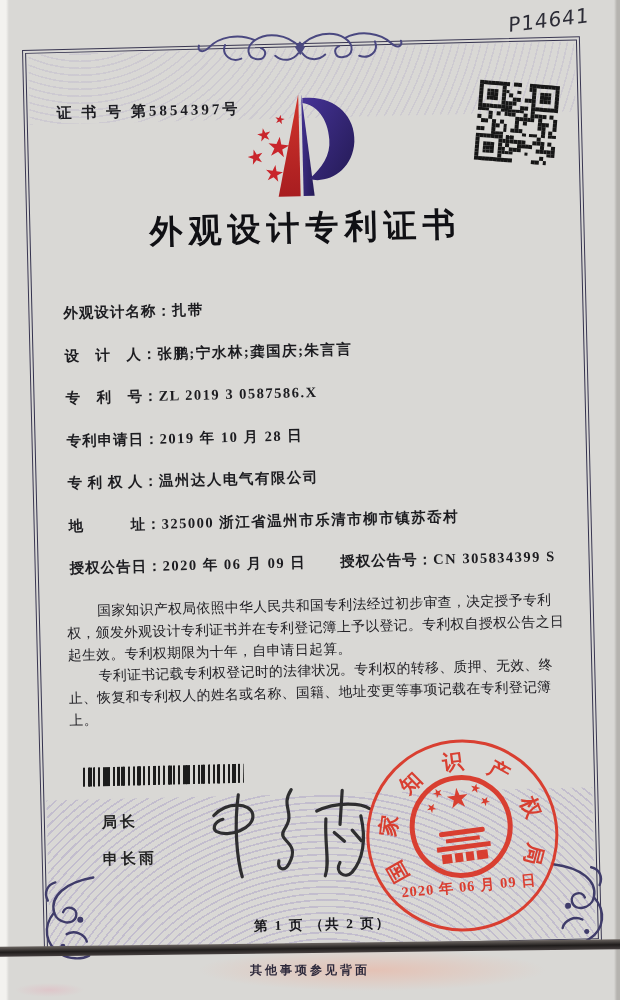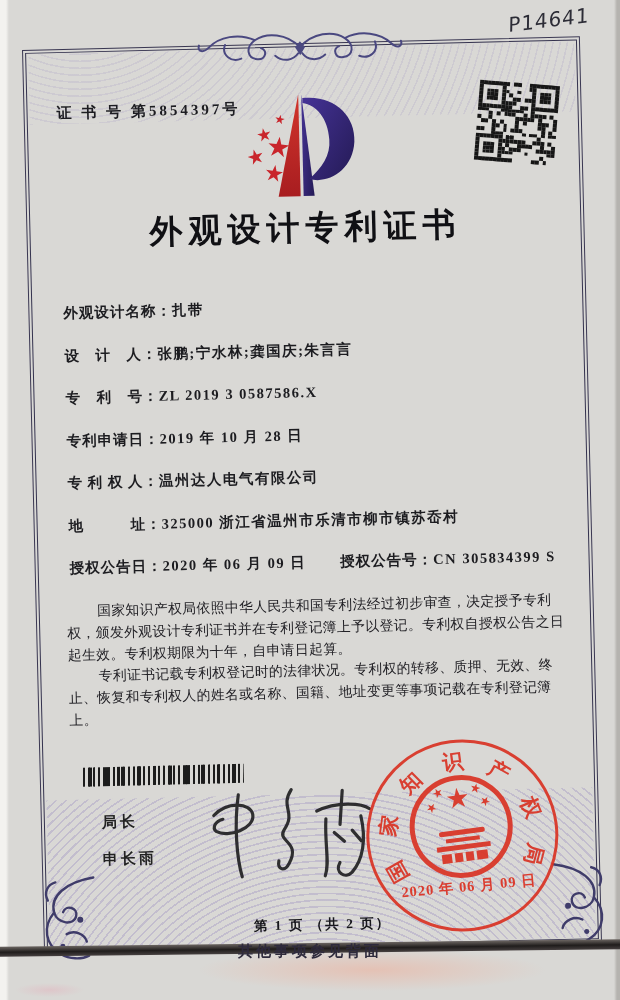--- a/index.html
+++ b/index.html
@@ -111,22 +111,22 @@
     position:absolute;left:508px;top:8px;
     font-family:"DejaVu Sans",sans-serif;font-size:20px;font-weight:500;
     color:#2c2c36;transform:rotate(-7deg) skewX(-8deg);letter-spacing:1px;
   }
   .paper-edge{
     position:absolute;left:-4px;top:943px;width:630px;height:10px;
     background:linear-gradient(180deg,#6b6561,#201d1c 55%,#464040);
     transform:rotate(-0.7deg);
   }
   .back-note{
-    position:absolute;left:0;right:0;top:942px;text-align:center;
-    font-size:15px;font-weight:700;letter-spacing:3px;color:#2e2a3c;
+    position:absolute;left:0;right:0;top:962px;text-align:center;
+    font-size:12px;font-weight:700;letter-spacing:3px;color:#2e2a3c;
   }
 </style>
 </head>
 <body>
 
 <div class="sheet">
 
   <div class="handwritten">P14641</div>
 
   <div class="frame-wrap">

